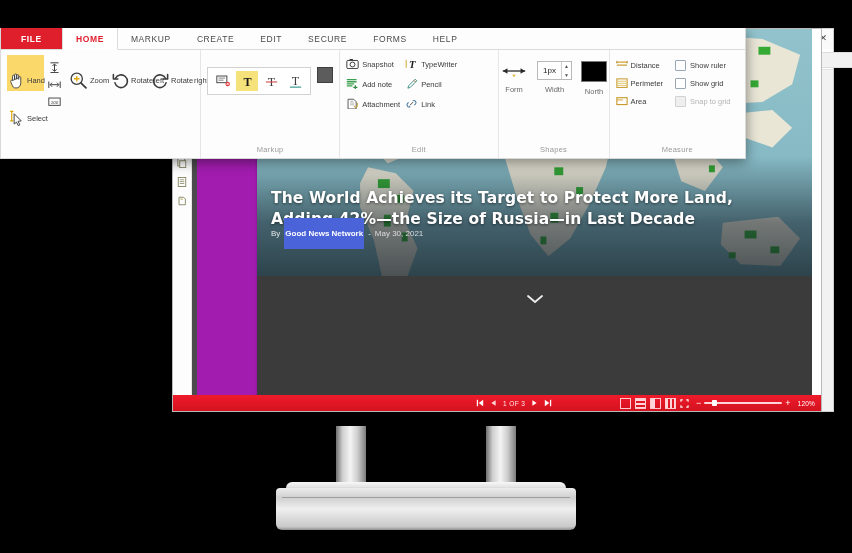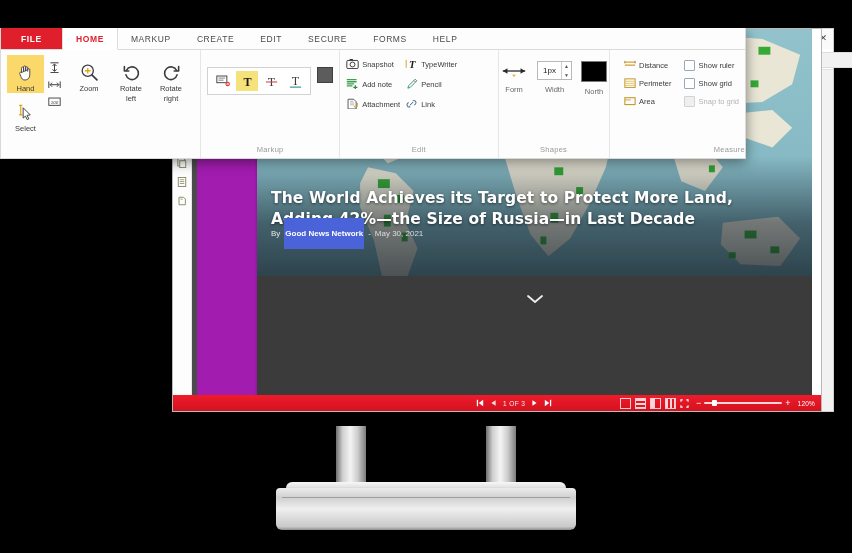--- a/index.html
+++ b/index.html
@@ -133,29 +133,29 @@
     padding:10px 13px;cursor:default;
   }
   .tab.file{background:#e01f2d;color:#fff;font-weight:bold;width:55px;padding:3px;}
   .tab.active{
     background:#fff;color:#e01f2d;font-weight:bold;
     border-left:1px solid #dcdcdc;border-right:1px solid #dcdcdc;border-bottom:1px solid #fff;
     margin-bottom:-1px;
   }
   .groups{position:relative;height:108px;display:flex;}
   .grp{position:relative;height:100%;display:flex;flex-direction:column;border-right:1px solid #e6e6e6;}
-  .grp:last-child{border-right:none;align-items:flex-end;}
+  .grp:last-child{border-right:none;}
   .grp-body{flex:1;display:flex;align-items:flex-start;padding:5px 6px 0 6px;}
   .grp-label{
     text-align:center;font-size:7.5px;color:#9a9a9a;padding-bottom:4px;letter-spacing:.3px;
   }
 
   .bigbtn{
-    width:37px;display:flex;flex-direction:column;align-items:center;gap:1px;
-    font-size:7.5px;color:#3b3b3b;cursor:default;padding-top:6px;
+    width:37px;display:flex;flex-direction:row;align-items:center;gap:1px;
+    font-size:7.5px;color:#3b3b3b;cursor:default;padding-top:14px;
   }
   .bigbtn .lbl{text-align:center;line-height:9px;}
   .bigbtn.sel{background:#fbd86a;}
   .bigbtn.sel2{}
   .iconbox{width:22px;height:22px;display:flex;align-items:center;justify-content:center;}
 
   .minicol{display:flex;flex-direction:column;gap:6px;padding:4px 6px 0 2px;align-items:center;}
   .minicol i{display:block;width:13px;height:11px;}
 
   .markupbox{

